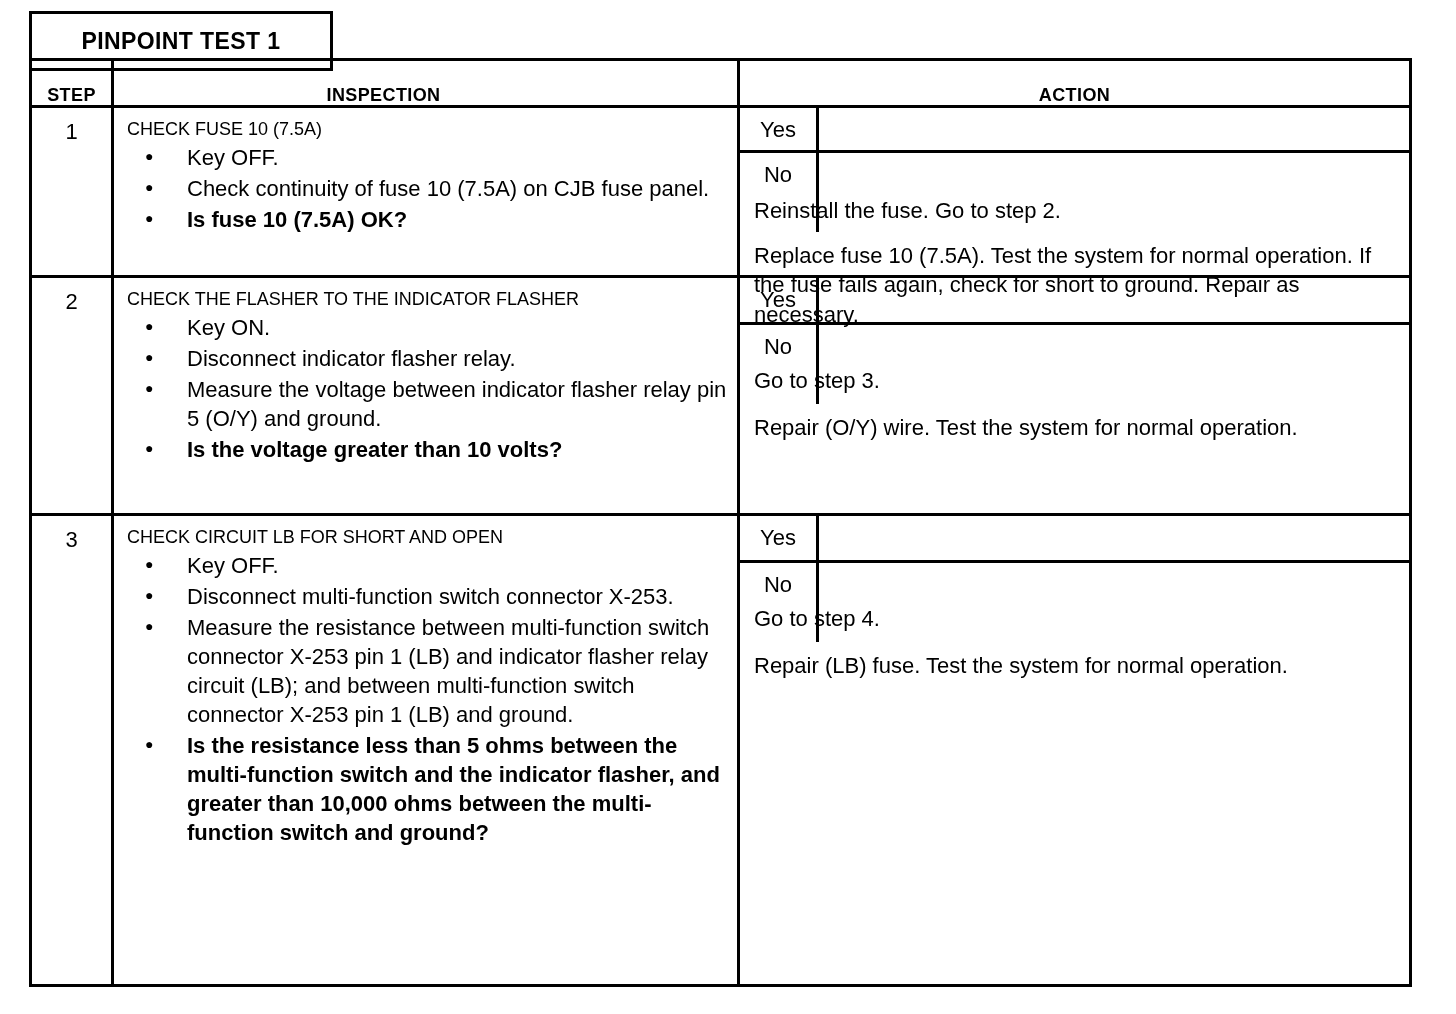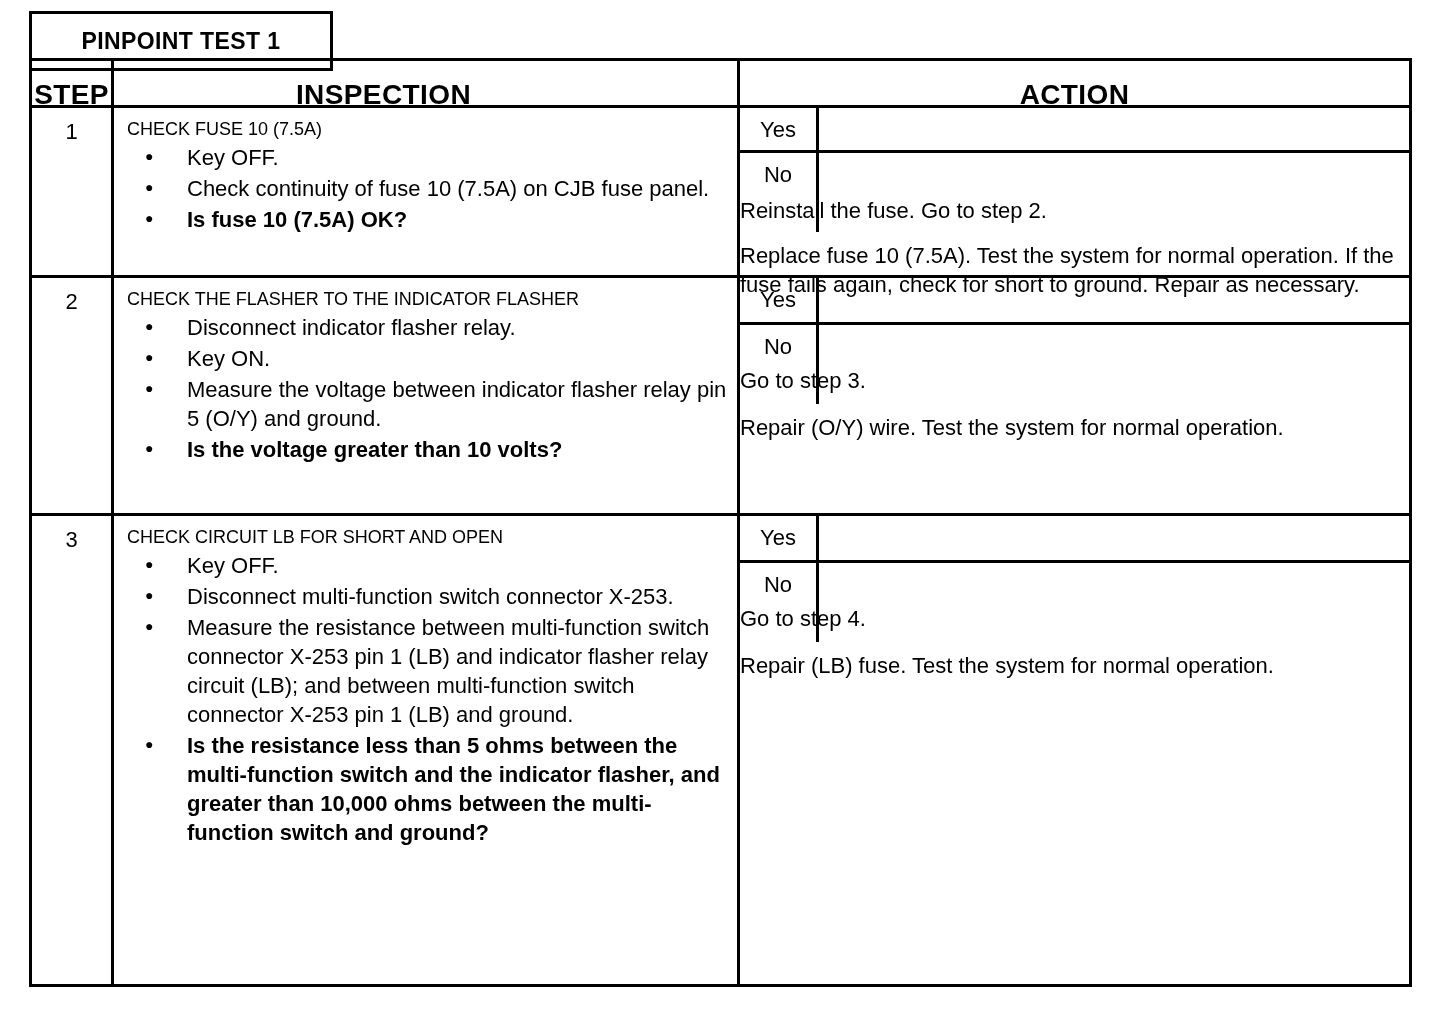--- a/index.html
+++ b/index.html
@@ -100,21 +100,21 @@
   .head-row { height: 47px; border-bottom: 3px solid #000; }
   .head-row .c-step,
   .head-row .c-inspection,
   .head-row .c-action {
     display: flex;
     align-items: center;
     justify-content: center;
   }
   .head-text {
     font-weight: bold;
-    font-size: 28px;
+    font-size: 18px;
     letter-spacing: 0.4px;
     line-height: 1;
     margin-top: 24px;
   }
   .head-row .c-inspection { padding-right: 84px; }
 
   
   .step-num {
     font-size: 22px;
     line-height: 1;
@@ -167,21 +167,21 @@
     border-right: 3px solid #000;
     box-sizing: border-box;
     display: flex;
     justify-content: center;
     padding-top: 11px;
     font-size: 22px;
     line-height: 1;
   }
   .yn-text {
     flex: 1 1 auto;
-    padding: 9px 14px 11px 0;
+    padding: 9px 14px 11px 14px;
     font-size: 22px;
     line-height: 1.33;
     box-sizing: border-box;
   }
 
   
   .r1 { height: 170px; }
   .r1 .yn-a { height: 45px; }
   .r2 { height: 238px; }
   .r2 .yn-a { height: 47px; }
@@ -240,22 +240,22 @@
     </div>
 
     <div class="row r2">
       <div class="c-step">
         <span class="step-num">2</span>
       </div>
       <div class="c-inspection">
         <div class="insp-body">
           <p class="insp-title">CHECK THE FLASHER TO THE INDICATOR FLASHER</p>
           <ul class="bullets">
+            <li>Key ON.</li>
             <li>Disconnect indicator flasher relay.</li>
-            <li>Key ON.</li>
             <li>Measure the voltage between indicator flasher relay pin 5 (O/Y) and ground.</li>
             <li class="bold">Is the voltage greater than 10 volts?</li>
           </ul>
         </div>
       </div>
       <div class="c-action">
         <div class="yn-row yn-a">
           <div class="yn-label">Yes</div>
           <div class="yn-text">Go to step 3.</div>
         </div>

